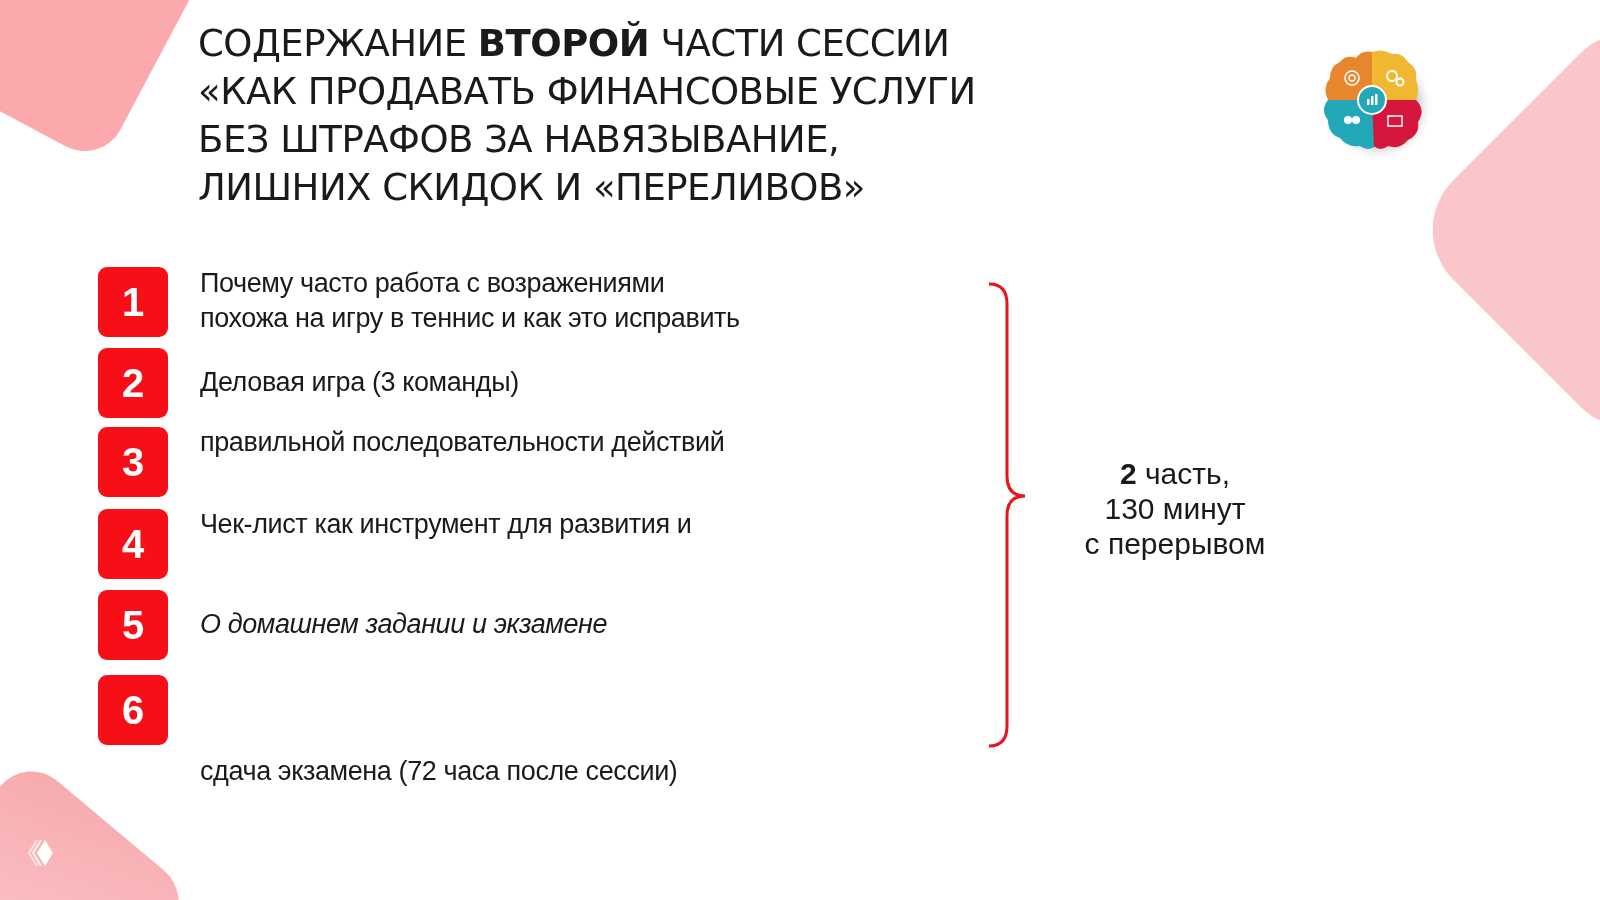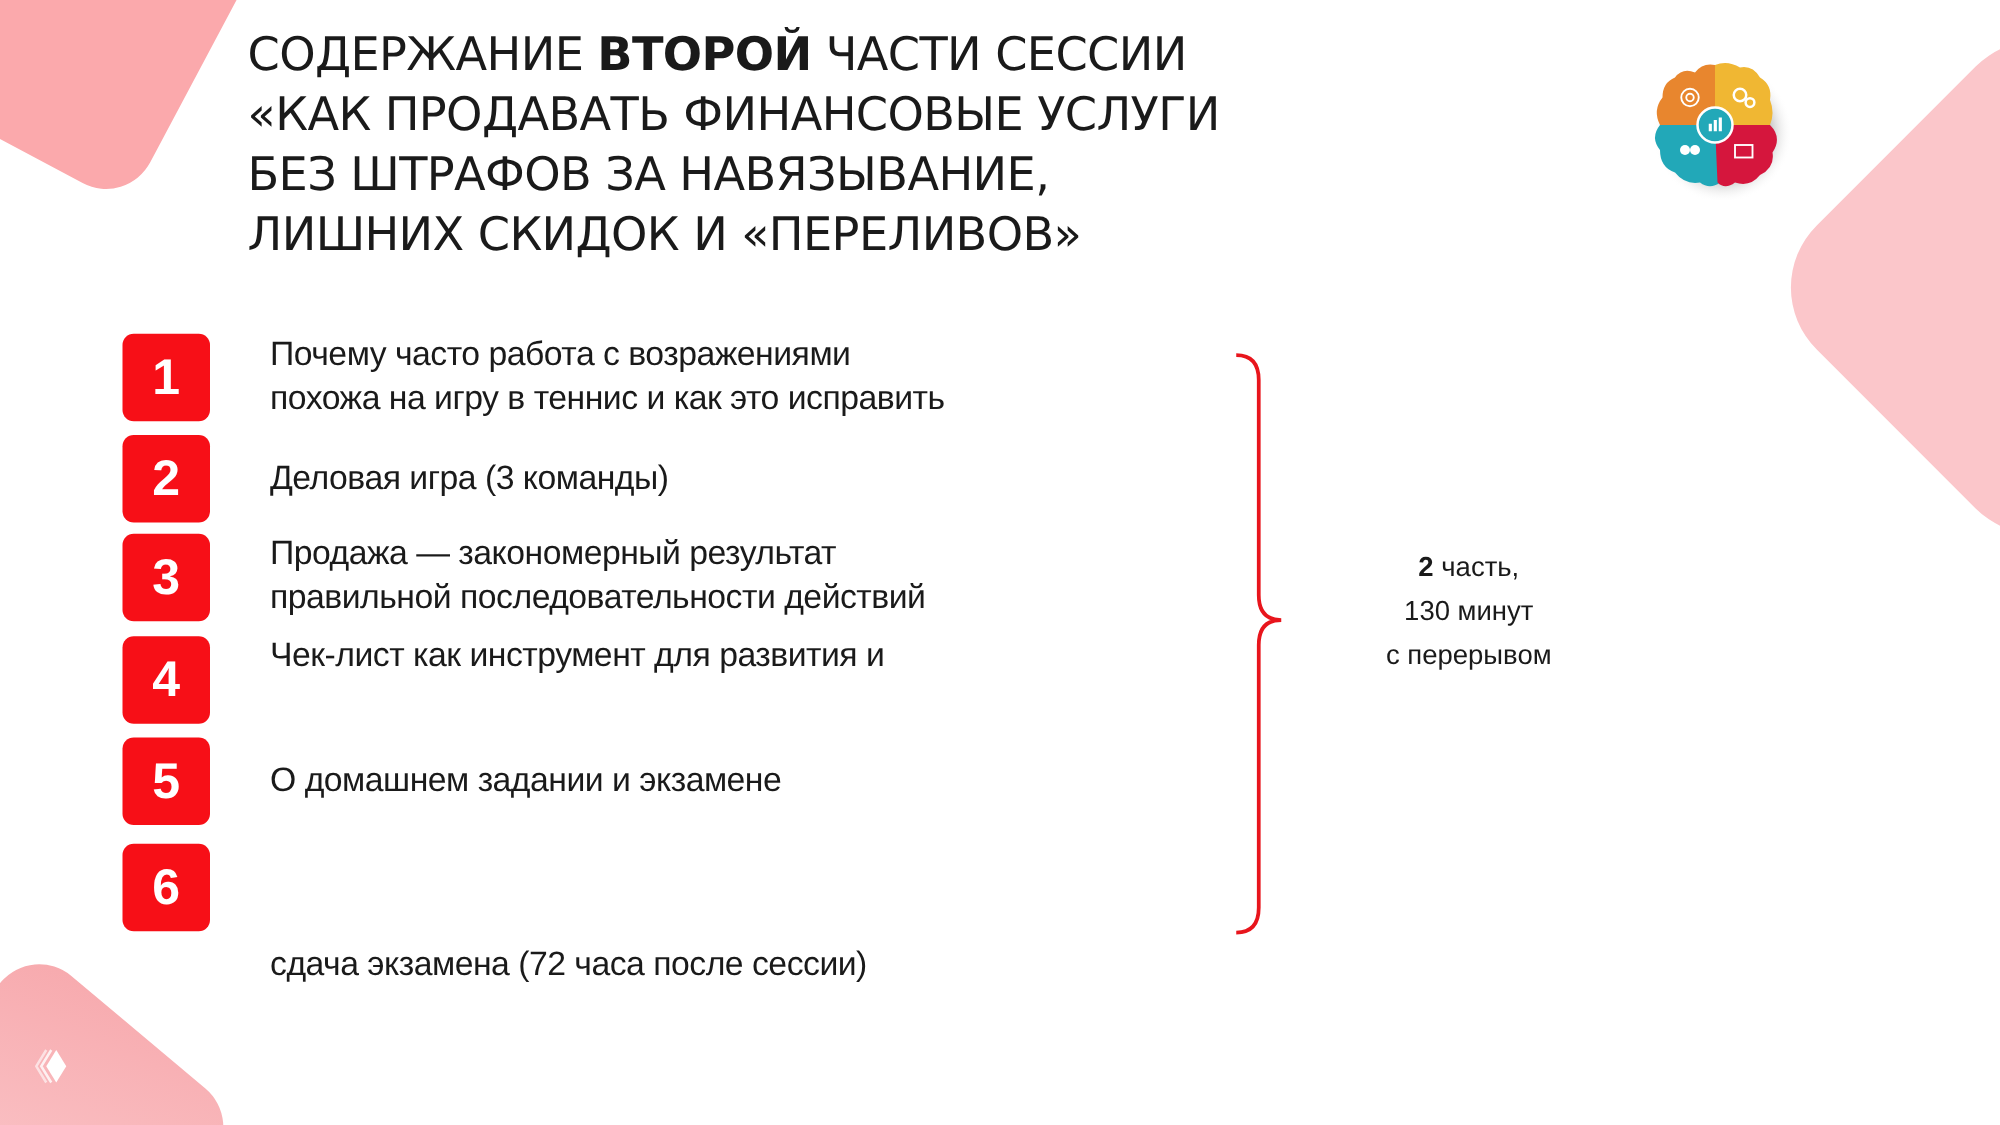--- a/index.html
+++ b/index.html
@@ -7,23 +7,23 @@
   .deco { position:absolute; }
   .deco-tl { left:-120px; top:-150px; width:300px; height:260px; background:#fba9ac; border-radius:40px; transform:rotate(28deg); }
   .deco-r { left:1470px; top:70px; width:320px; height:320px; background:#fbc6ca; border-radius:70px; transform:rotate(45deg); }
   .deco-bl { left:-70px; top:800px; width:220px; height:220px; background:linear-gradient(160deg,#f7a9ad,#fcd0d3); border-radius:40px; transform:rotate(40deg); }
   .logo-mark { position:absolute; left:28px; top:838px; width:26px; height:30px; }
   .title { position:absolute; left:198px; top:20px; font-size:37px; line-height:48px; font-weight:normal; letter-spacing:-0.5px; margin:0; width:820px; }
   .title b { font-weight:bold; }
   .gear { position:absolute; left:1316px; top:44px; width:116px; height:116px; }
   .item { position:absolute; left:98px; display:flex; align-items:center; }
   .num { width:70px; height:70px; background:#f70f17; border-radius:9px; color:#fff; font-weight:bold; font-size:40px; display:flex; align-items:center; justify-content:center; font-family:"Liberation Sans", sans-serif; }
-  .text { position:absolute; left:216px; font-size:27px; line-height:35px; letter-spacing:-0.4px; font-family:"Liberation Sans", sans-serif; }
+  .text { position:absolute; left:200px; font-size:27px; line-height:35px; letter-spacing:-0.4px; font-family:"Liberation Sans", sans-serif; }
   .brace { position:absolute; left:985px; top:282px; width:60px; height:466px; }
-  .summary { position:absolute; left:1050px; top:436px; width:250px; text-align:center; font-size:22px; line-height:35px; font-family:"Liberation Sans", sans-serif; }
+  .summary { position:absolute; left:1050px; top:456px; width:250px; text-align:center; font-size:30px; line-height:35px; font-family:"Liberation Sans", sans-serif; }
   .summary b { font-weight:bold; }
 </style>
 </head>
 <body>
 
 <div class="deco deco-tl"></div>
 <div class="deco deco-r"></div>
 <div class="deco deco-bl"></div>
 
 <svg class="logo-mark" viewBox="0 0 26 30">
@@ -76,35 +76,34 @@
   <div class="num">2</div>
 </div>
 <div class="text" style="top:365px;">
   <div>Деловая игра (3 команды)</div>
 </div>
 
 <div class="item" style="top:427px;">
   <div class="num">3</div>
 </div>
 <div class="text" style="top:425px;">
-  <div>Продажа — закономерный результат</div>
   <div>правильной последовательности действий</div>
 </div>
 
 <div class="item" style="top:509px;">
   <div class="num">4</div>
 </div>
 <div class="text" style="top:507px;">
   <div>Чек-лист как инструмент для развития и</div>
 </div>
 
 <div class="item" style="top:590px;">
   <div class="num">5</div>
 </div>
-<div class="text" style="top:607px;">
+<div class="text" style="top:607px;font-style:italic;">
   <div>О домашнем задании и экзамене</div>
 </div>
 
 <div class="item" style="top:675px;">
   <div class="num">6</div>
 </div>
 <div class="text" style="top:674px;">
 </div>
 
 <div class="text" style="top:754px;">

